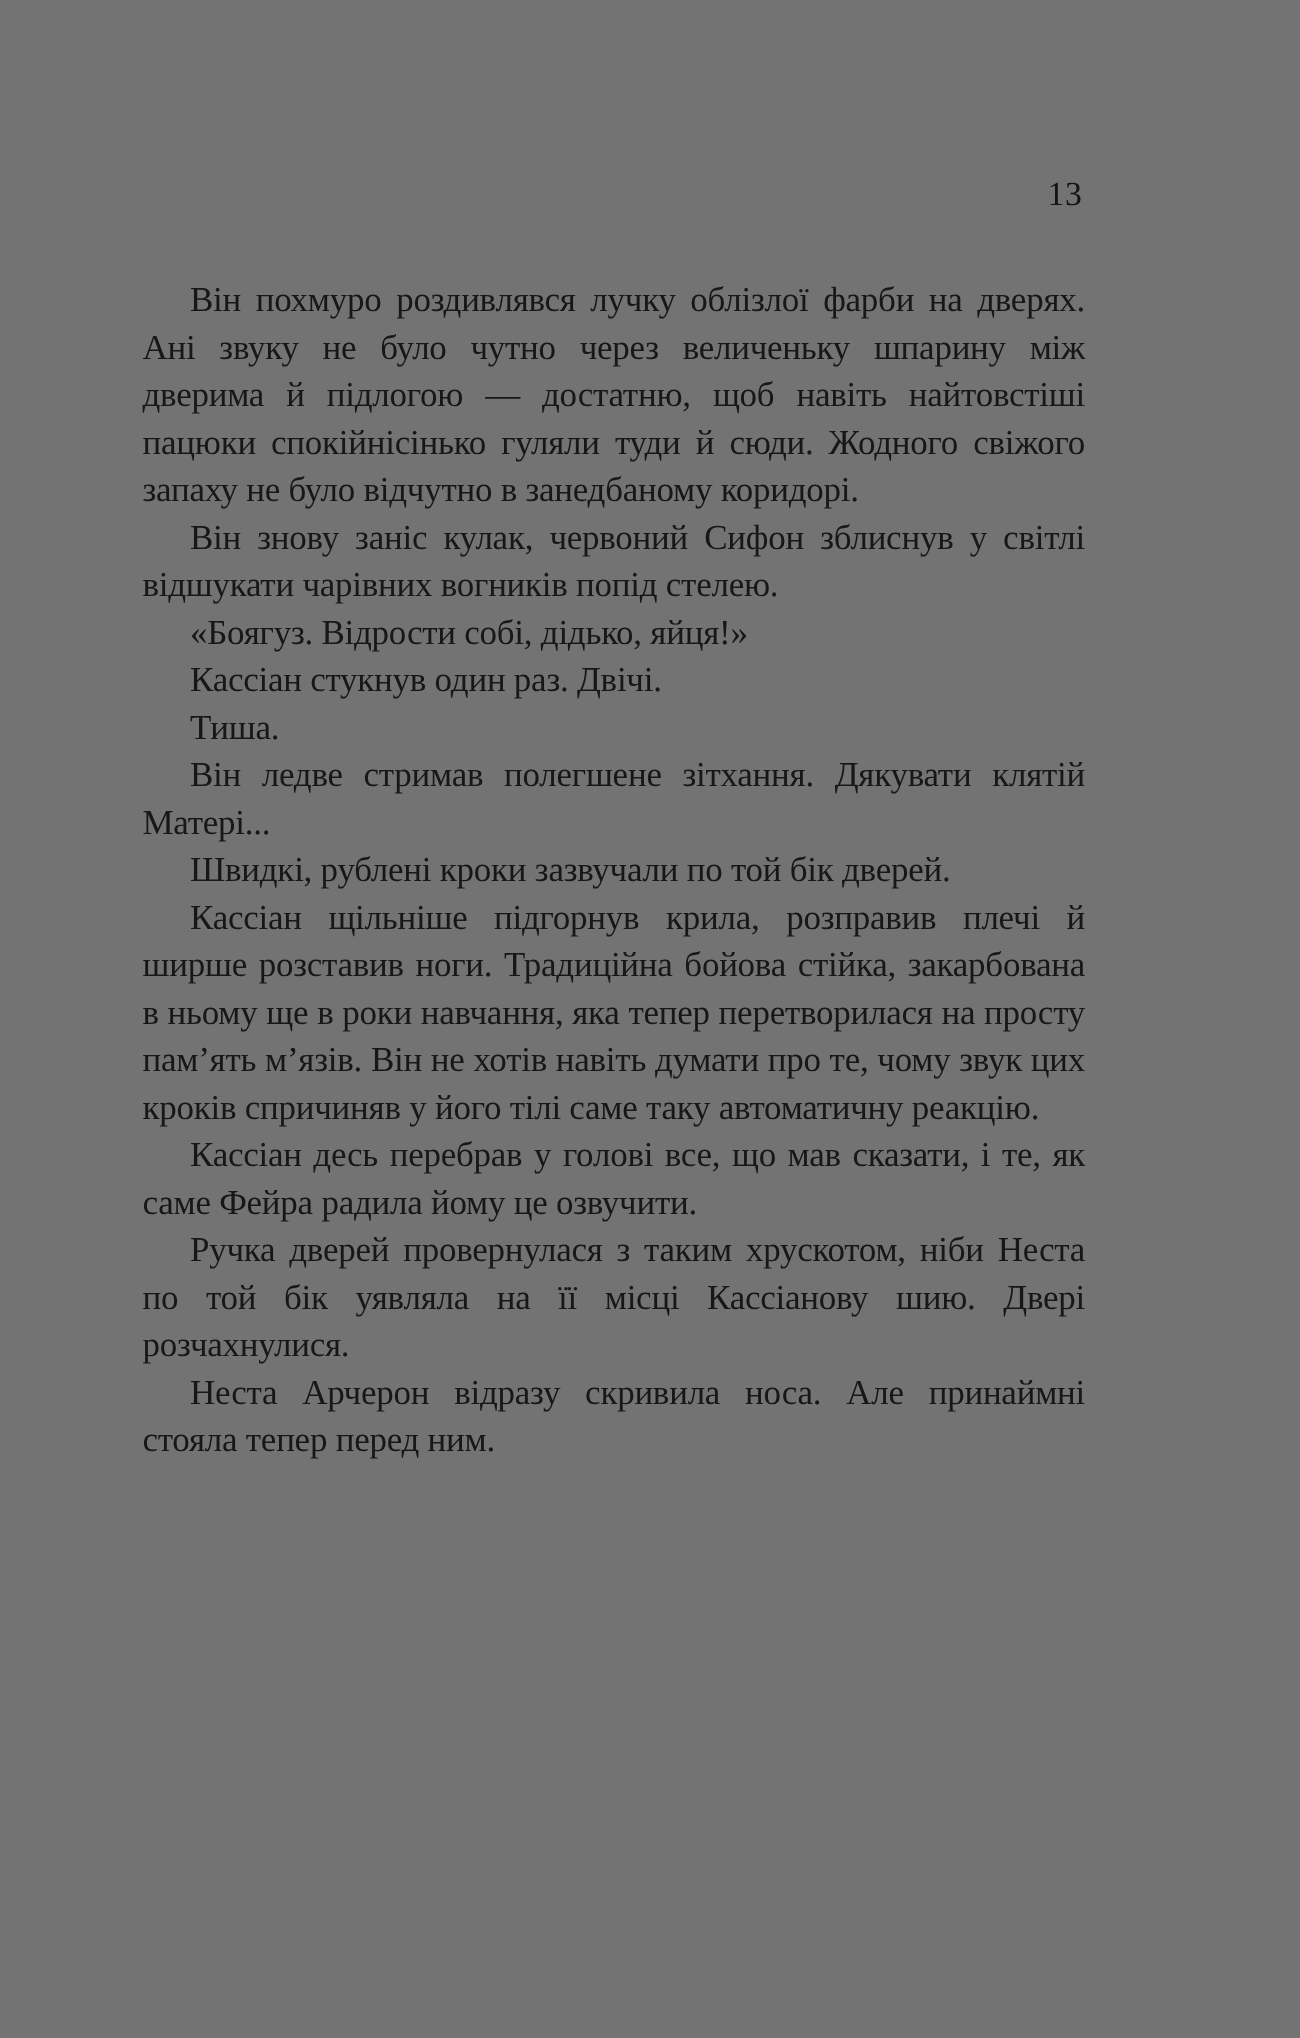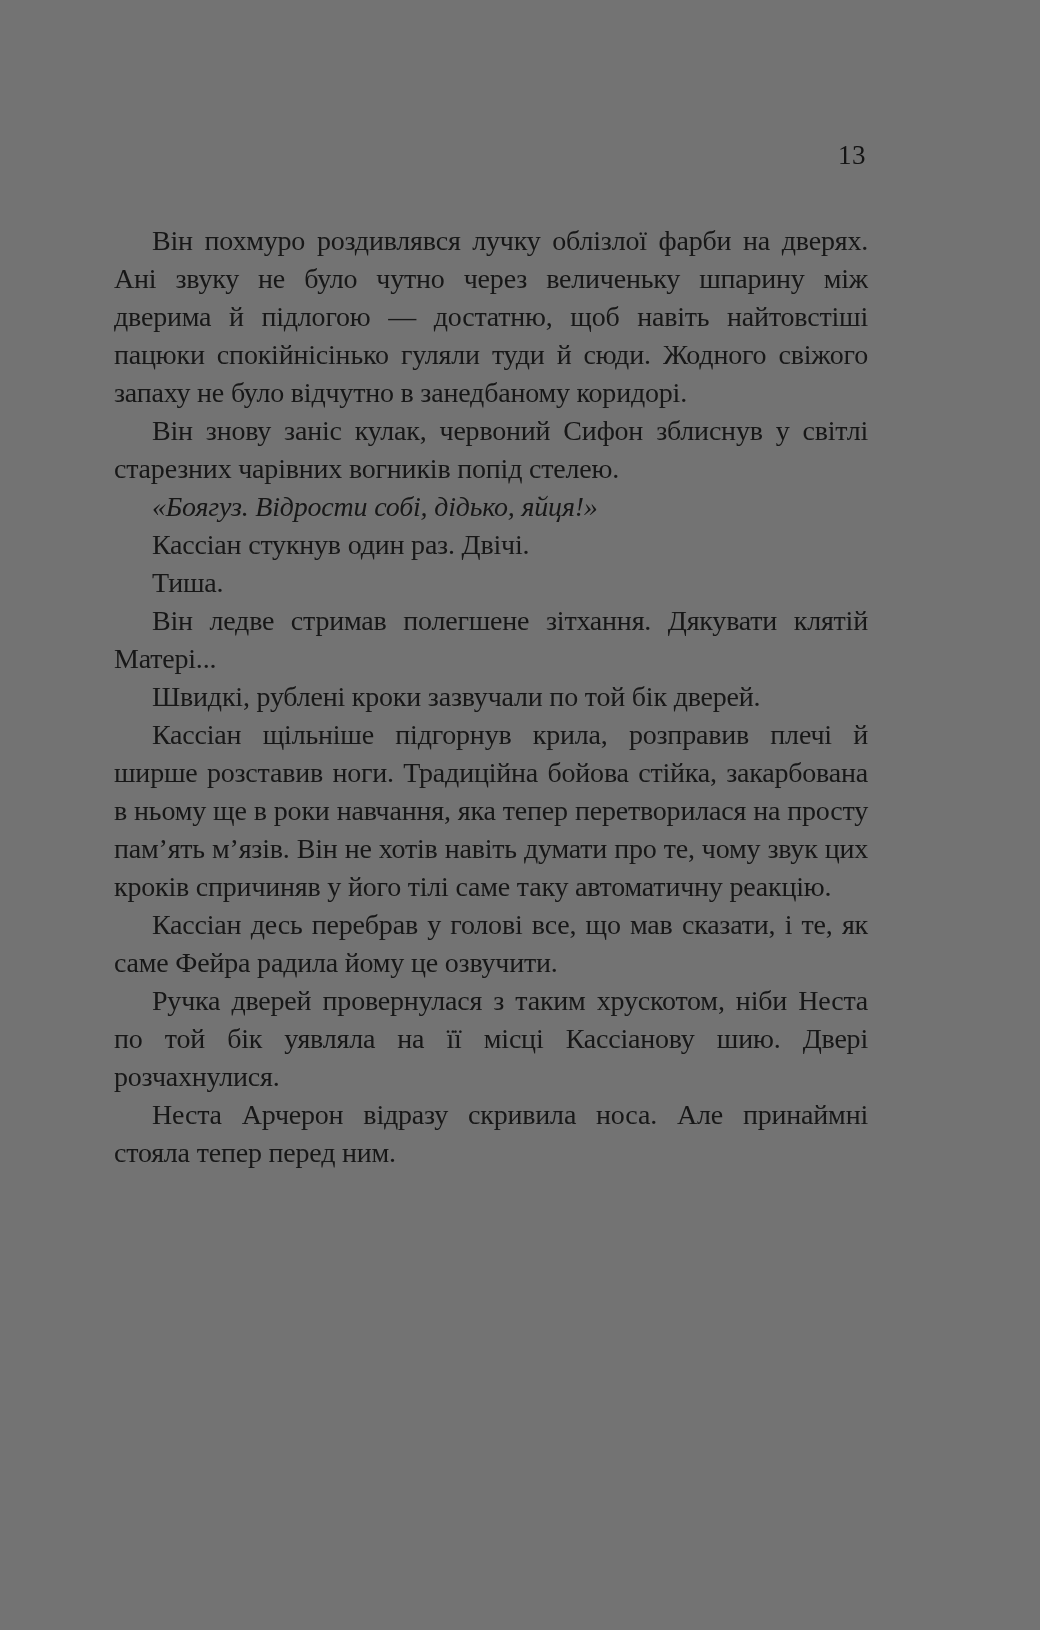--- a/index.html
+++ b/index.html
@@ -42,32 +42,31 @@
     letter-spacing: -0.2px;
     color: #171717;
     margin-top: 13px;
   }
   .para {
     margin: 0;
     padding: 0;
     text-indent: 38px;
   }
   .para.italic {
-    font-style: italic;
   }
 </style>
 </head>
 <body>
 
 <div class="book-page">
   <div class="page-number">13</div>
 
   <div class="text-block">
     <p class="para">Він похмуро роздивлявся лучку облізлої фарби на дверях. Ані звуку не було чутно через величеньку шпарину між дверима й підлогою — достатню, щоб навіть найтовстіші пацюки спокійнісінько гуляли туди й сюди. Жодного свіжого запаху не було відчутно в занедбаному коридорі.</p>
-    <p class="para">Він знову заніс кулак, червоний Сифон зблиснув у світлі старезних чарівних вогників попід стелею.</p>
+    <p class="para">Він знову заніс кулак, червоний Сифон зблиснув у світлі відшукати чарівних вогників попід стелею.</p>
     <p class="para italic">«Боягуз. Відрости собі, дідько, яйця!»</p>
     <p class="para">Кассіан стукнув один раз. Двічі.</p>
     <p class="para">Тиша.</p>
     <p class="para">Він ледве стримав полегшене зітхання. Дякувати клятій Матері...</p>
     <p class="para">Швидкі, рублені кроки зазвучали по той бік дверей.</p>
     <p class="para">Кассіан щільніше підгорнув крила, розправив плечі й ширше розставив ноги. Традиційна бойова стійка, закарбована в ньому ще в роки навчання, яка тепер перетворилася на просту пам’ять м’язів. Він не хотів навіть думати про те, чому звук цих кроків спричиняв у його тілі саме таку автоматичну реакцію.</p>
     <p class="para">Кассіан десь перебрав у голові все, що мав сказати, і те, як саме Фейра радила йому це озвучити.</p>
     <p class="para">Ручка дверей провернулася з таким хрускотом, ніби Неста по той бік уявляла на її місці Кассіанову шию. Двері розчахнулися.</p>
     <p class="para">Неста Арчерон відразу скривила носа. Але принаймні стояла тепер перед ним.</p>
   </div>

